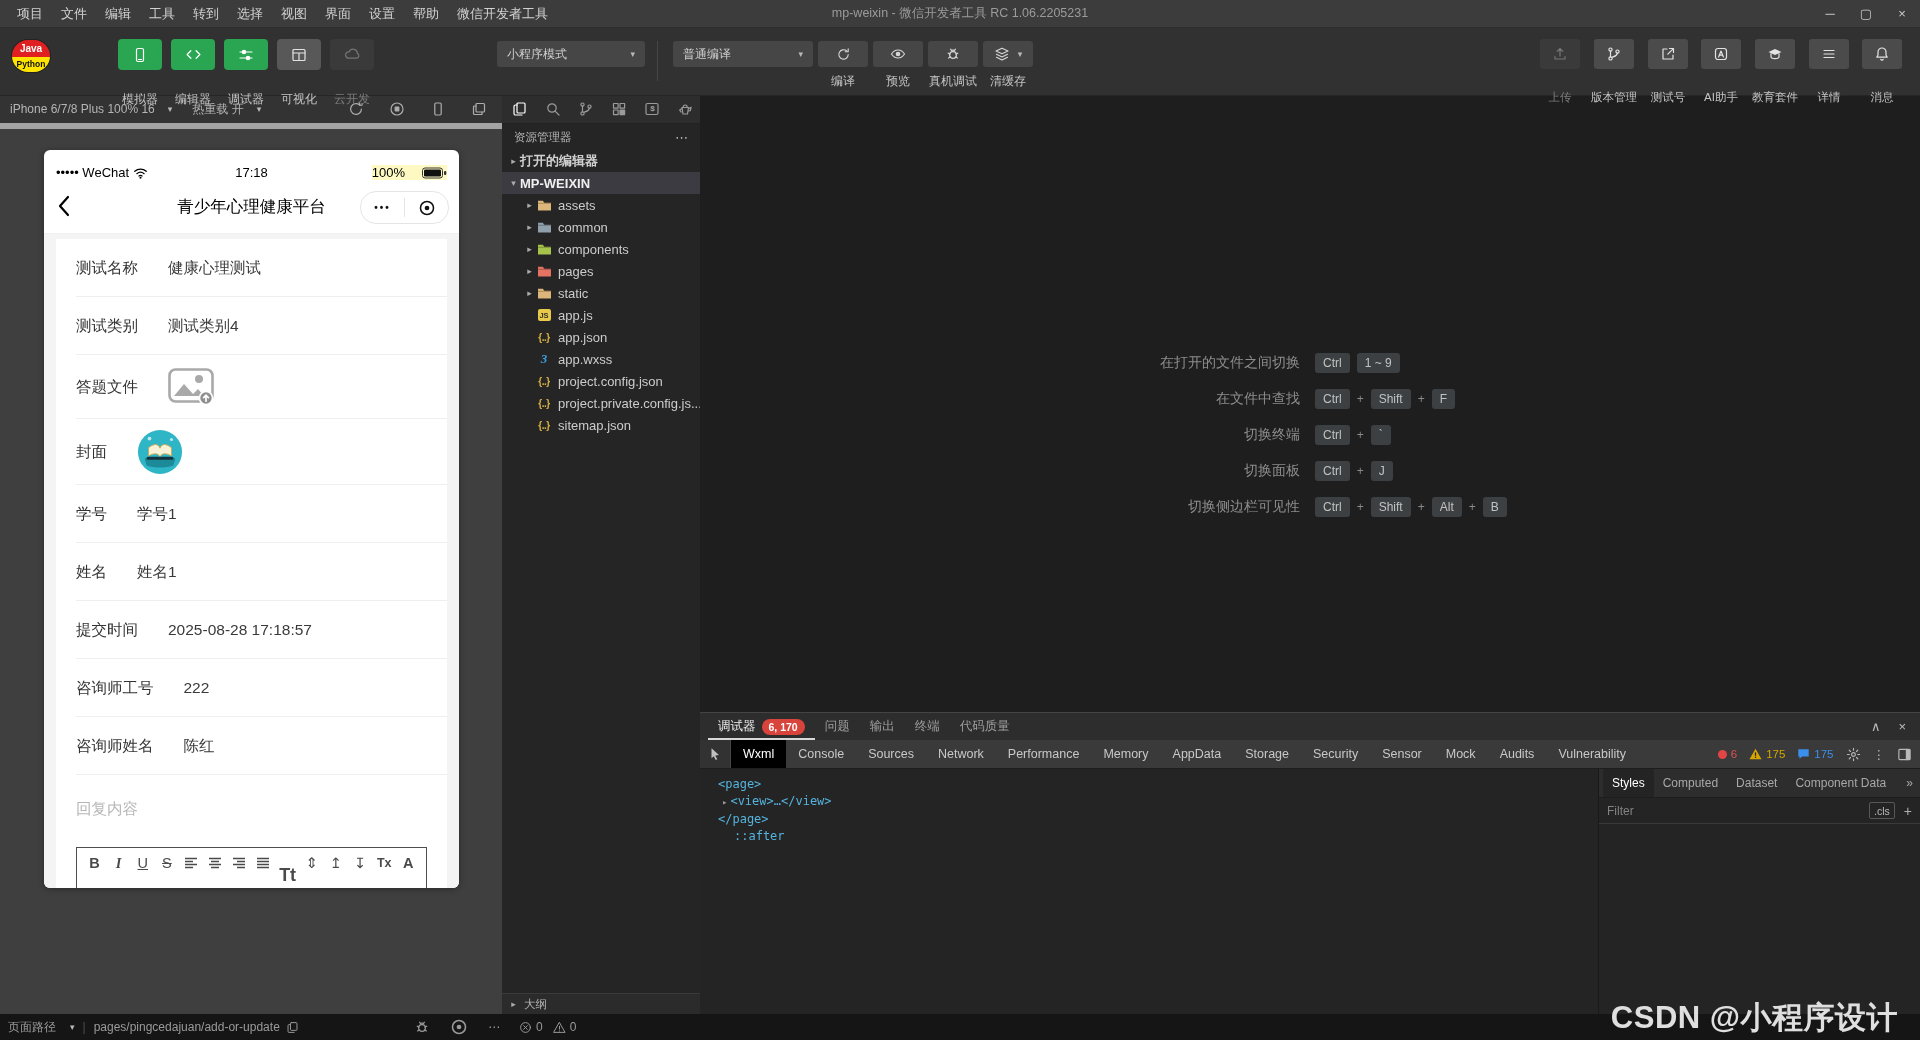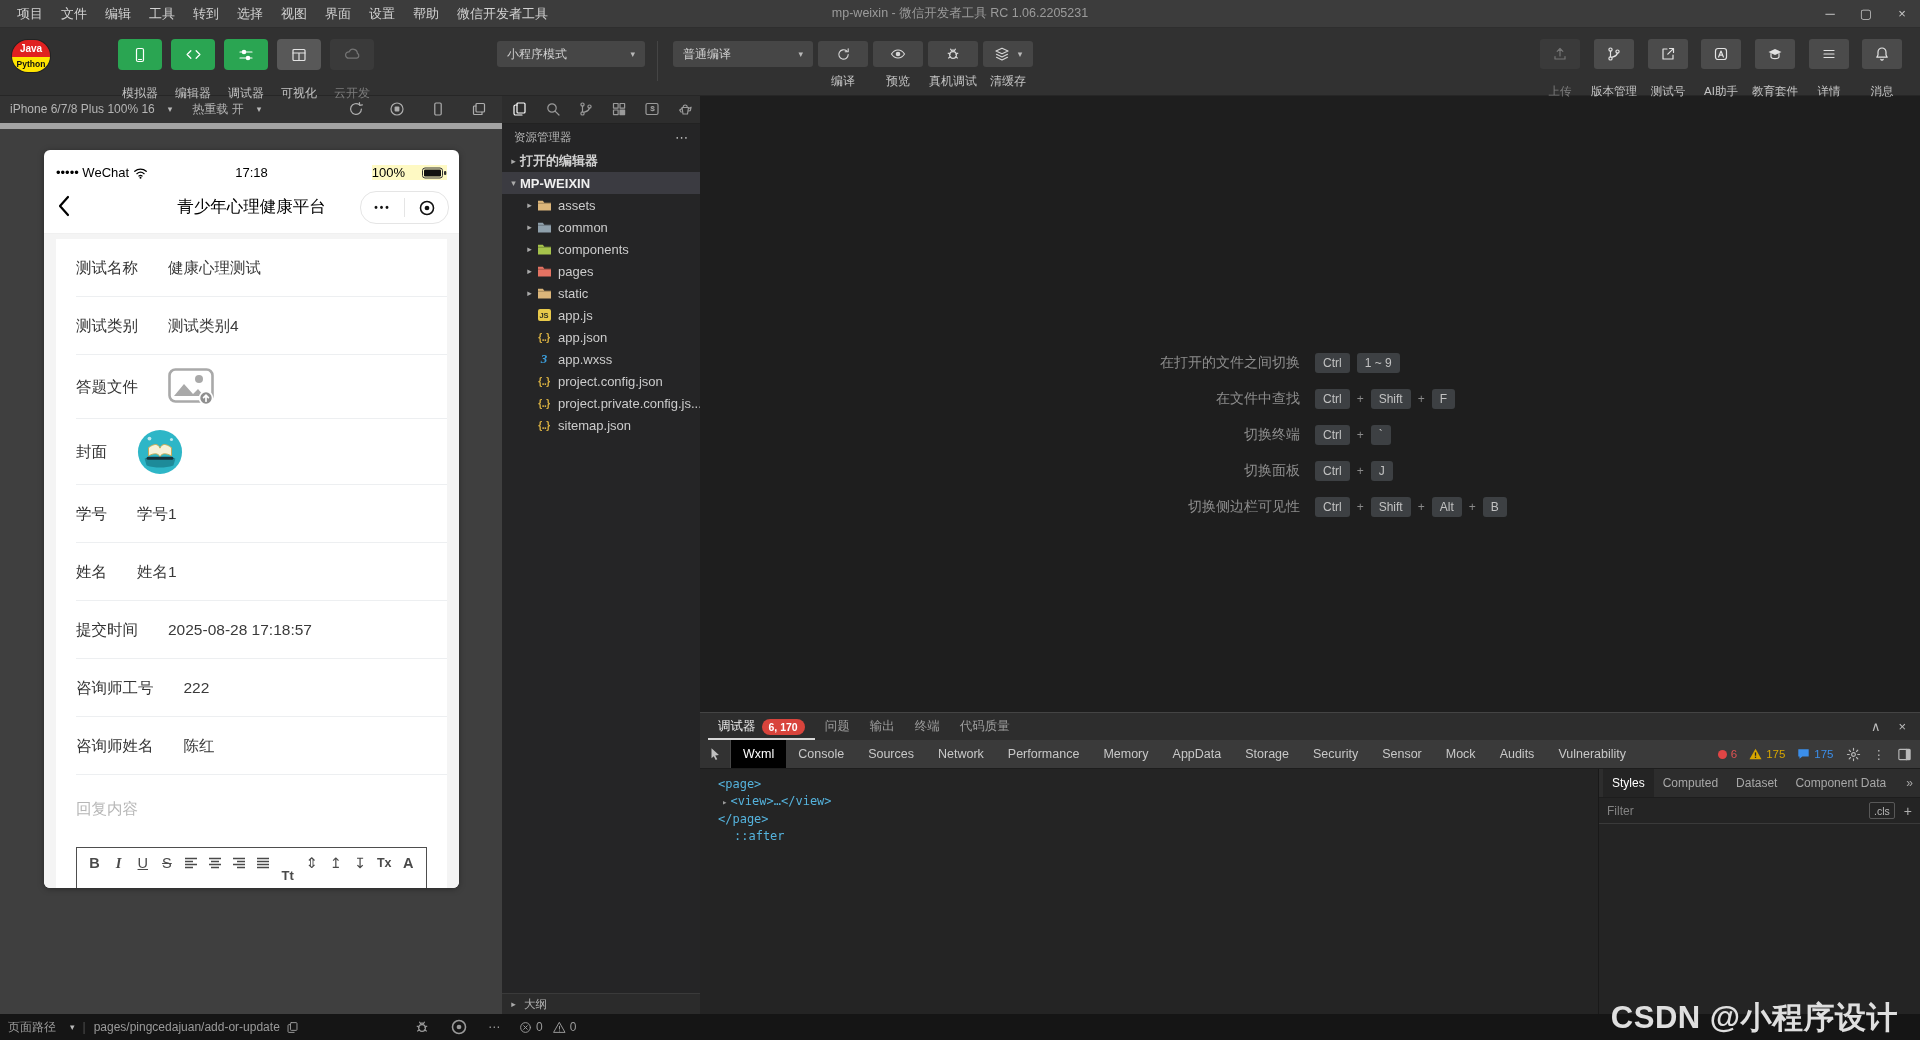--- a/index.html
+++ b/index.html
@@ -16,21 +16,21 @@
   .toolbar{position:absolute;top:27px;left:0;right:0;height:68px;background:#313131;border-bottom:1px solid #262626;z-index:4}
   .logo{position:absolute;left:12px;top:13px;width:38px;height:32px;border-radius:16px;overflow:hidden;box-shadow:0 0 0 1px #222}
   .logo-top{height:52%;background:#e02020;color:#fff;font-size:10px;font-weight:bold;display:flex;align-items:center;justify-content:center}
   .logo-bot{height:48%;background:#ffe400;color:#101010;font-size:8.5px;font-weight:bold;display:flex;align-items:center;justify-content:center}
   .sim-group{position:absolute;left:118px;top:12px;display:flex;gap:9px}
   .tbtn{display:flex;flex-direction:column;align-items:center;min-width:44px}
   .btn-face{width:44px;height:31px;border-radius:4px;display:flex;align-items:center;justify-content:center;background:#4b4b4b;color:#e3e3e3}
   .btn-face.green{background:#2aa552;color:#fff}
   .btn-face.grayer{background:#585858}
   .tbtn.disabled .btn-face{background:#3a3a3a;color:#747474}
-  .btn-label{margin-top:15px;font-size:12px;color:#c4c4c4;white-space:nowrap}
+  .btn-label{margin-top:21px;font-size:12px;color:#c4c4c4;white-space:nowrap}
   .tbtn.disabled .btn-label{color:#7c7c7c}
   .select{position:absolute;height:26px;background:#464646;border-radius:3px;color:#cfcfcf;font-size:12px;display:flex;align-items:center;padding:0 10px;justify-content:space-between}
   #mode-select{left:497px;top:14px;width:128px}
   #compile-select{left:673px;top:14px;width:120px}
   .caret{font-size:9px;color:#b9b9b9;margin-left:8px}
   .vsep{position:absolute;left:657px;top:14px;width:1px;height:40px;background:#454545}
   .compile-group{position:absolute;left:818px;top:14px;display:flex;gap:5px}
   .action{display:flex;flex-direction:column;align-items:center}
   .action .btn-face{height:26px;border-radius:3px;background:#464646;color:#d5d5d5;min-width:34px;width:auto;padding:0 8px}
   .action .btn-label{margin-top:6px;font-size:12px}
@@ -479,21 +479,21 @@
                 <span class="rt-i">
                   <svg width="14" height="12" viewBox="0 0 14 12" stroke="currentColor" stroke-width="1.4">
                     <path d="M1 1.5h12M5 4.5h8M1 7.5h12M5 10.5h8"></path>
                   </svg>
                 </span>
                 <span class="rt-i">
                   <svg width="14" height="12" viewBox="0 0 14 12" stroke="currentColor" stroke-width="1.4">
                     <path d="M1 1.5h12M1 4.5h12M1 7.5h12M1 10.5h12"></path>
                   </svg>
                 </span>
-                <span class="rt-i" style="font-weight: 700; font-size: 13px; margin-top: 24px;">Tt</span>
+                <span class="rt-i" style="font-weight: 700; font-size: 18px; margin-top: 24px;">Tt</span>
                 <span class="rt-i">⇕</span>
                 <span class="rt-i">↥</span>
                 <span class="rt-i">↧</span>
                 <span class="rt-i" style="font-weight: 700; font-size: 12.5px;">Tx</span>
                 <span class="rt-i" style="font-weight: 700;">A</span>
               </div>
               <div class="rt-row">
                 <span class="rt-i" style="font-weight: 700;">Ŧ</span>
                 <span class="rt-i" style="font-weight: 700;">A</span>
                 <span class="rt-i">▣</span>

